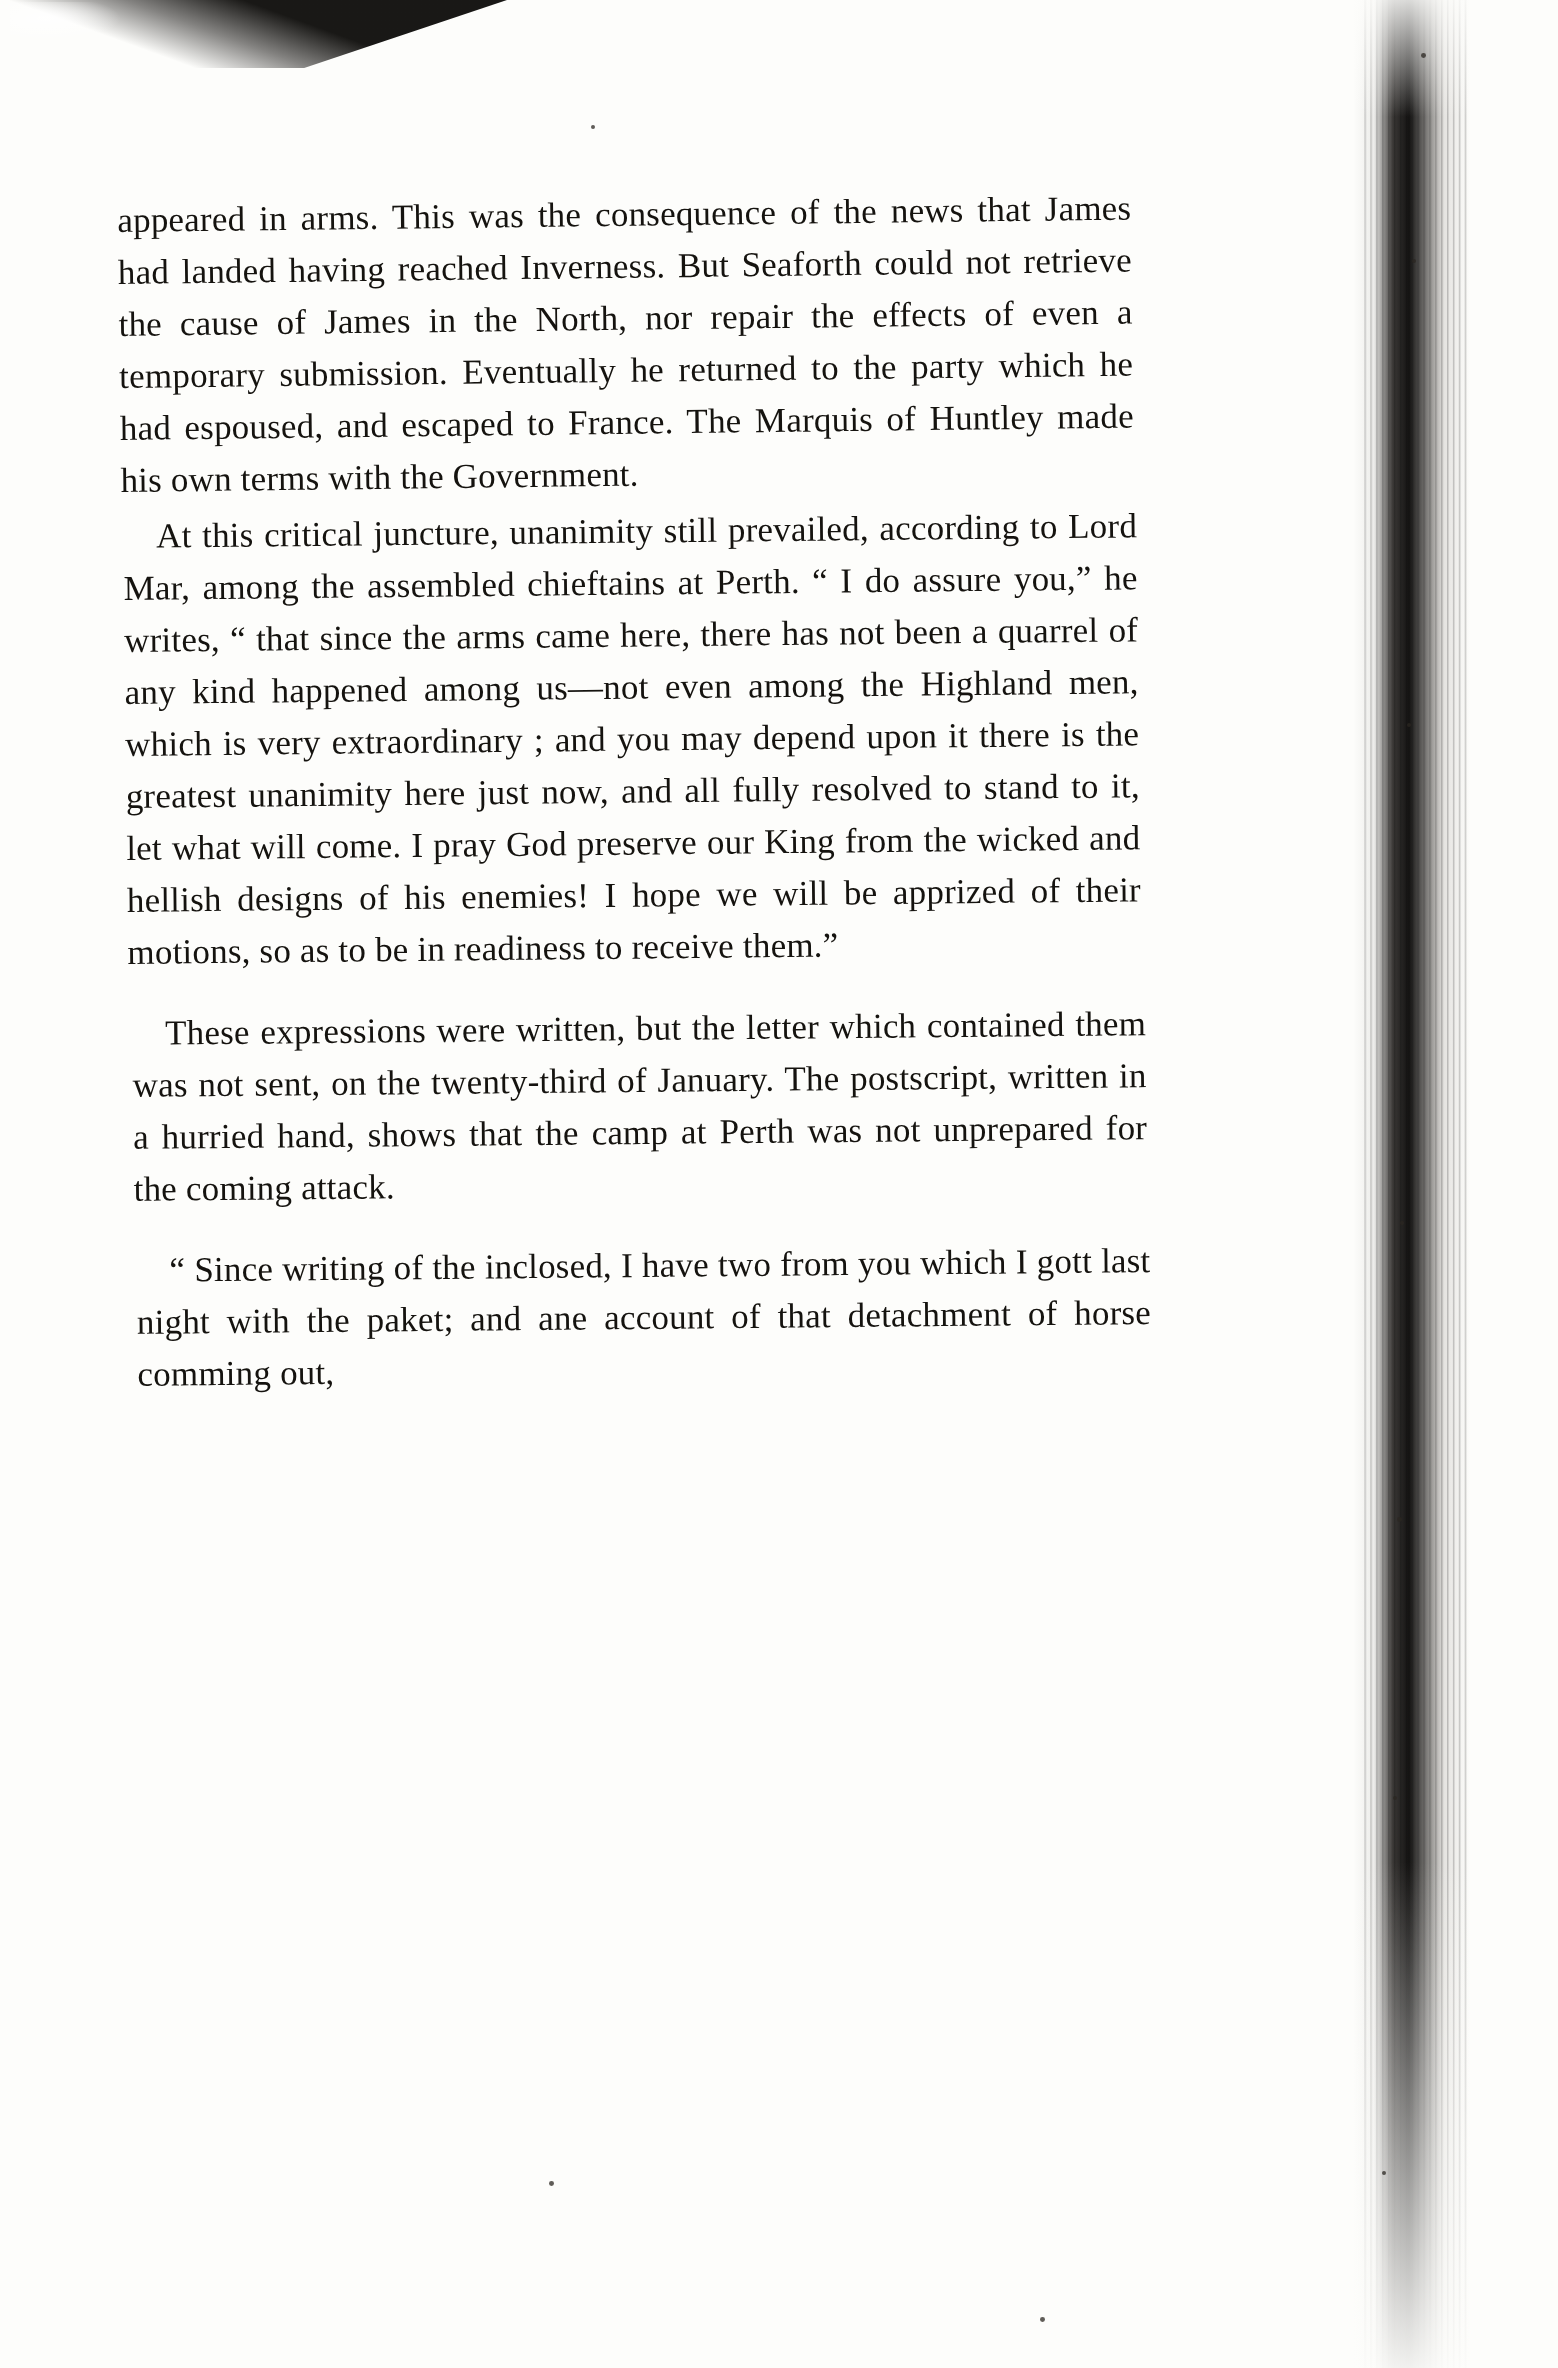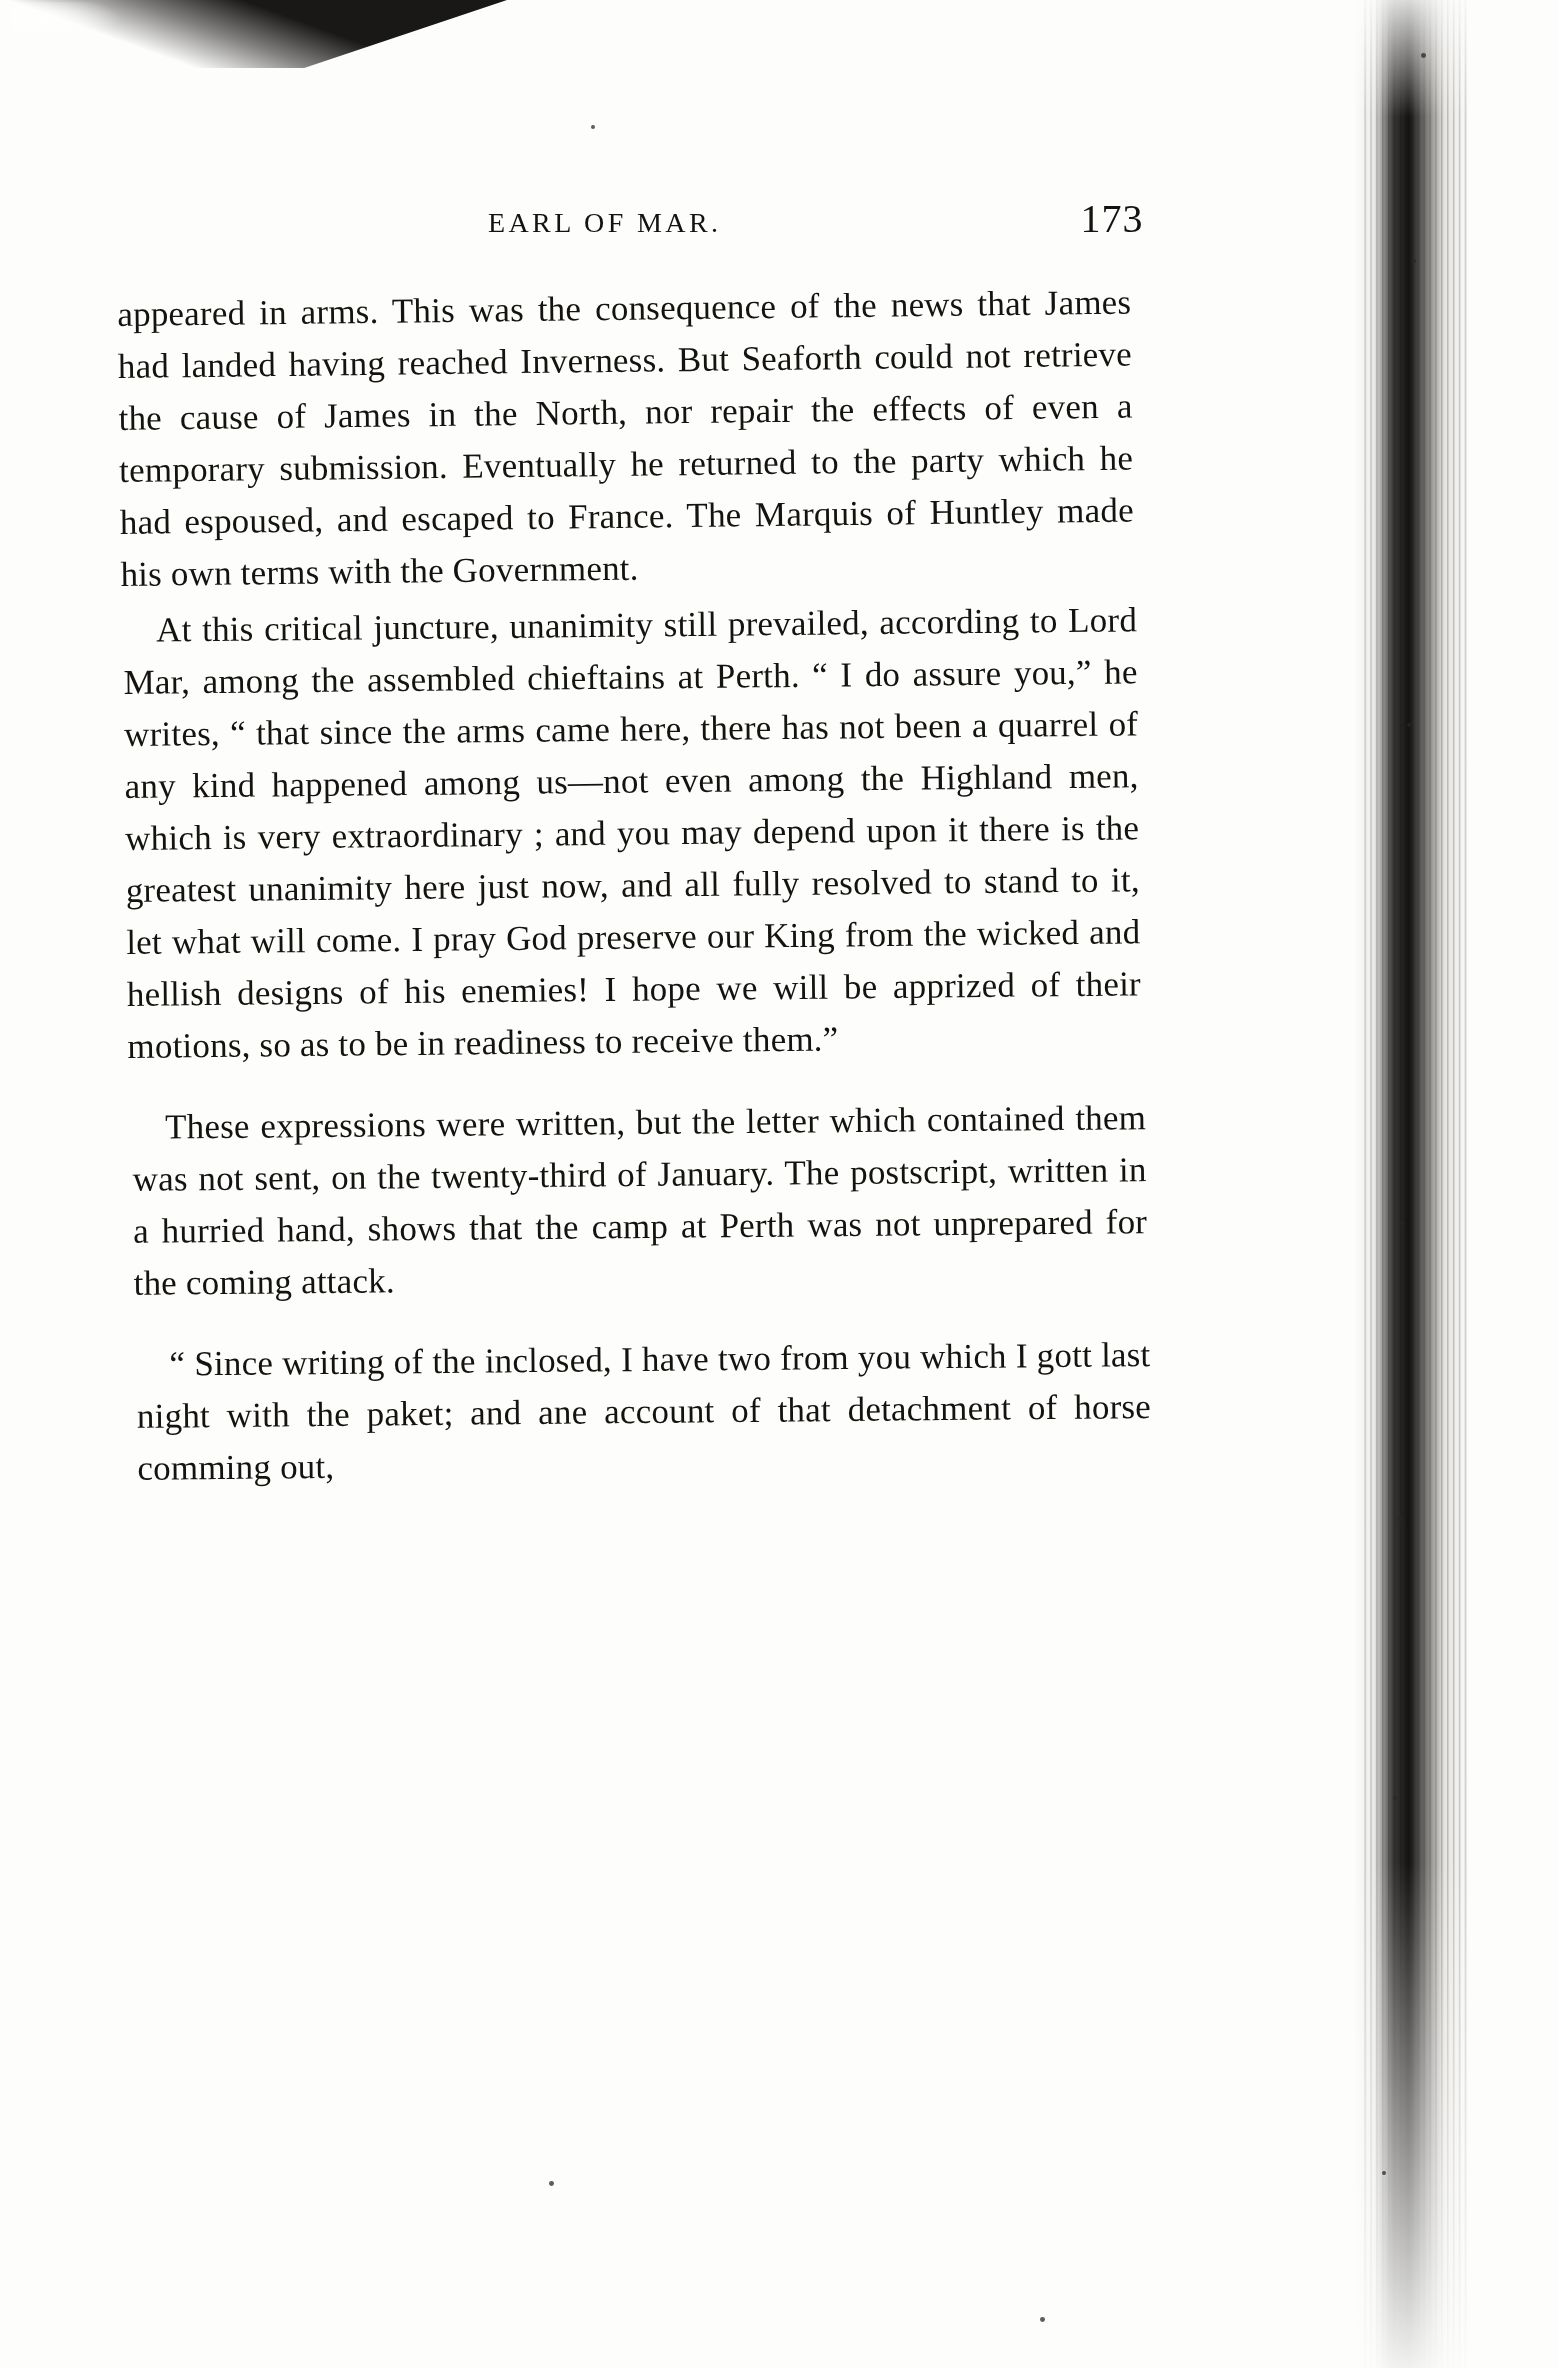--- a/index.html
+++ b/index.html
@@ -158,24 +158,20 @@
   <div class="speck" style="left:1400px;top:1221px;width:3.9px;height:3.9px;"></div>
   <div class="speck" style="left:1397px;top:1517px;width:4.9px;height:4.9px;"></div>
   <div class="speck" style="left:1393px;top:1796px;width:3.9px;height:3.9px;"></div>
   <div class="speck" style="left:1382px;top:2171px;width:3.9px;height:3.9px;"></div>
   <div class="speck" style="left:549px;top:2181px;width:4.9px;height:4.9px;"></div>
   <div class="speck" style="left:1040px;top:2317px;width:4.9px;height:4.9px;"></div>
   <div class="speck" style="left:591px;top:125px;width:3.9px;height:3.9px;"></div>
 
   <div class="content">
 
-    <div class="header-row">
-      <span class="running-head">EARL OF MAR.</span>
-      <span class="folio">173</span>
-    </div>
 
     <div class="skewwrap">
       <p class="para-a">appeared in arms.  This was the consequence of the news that James had landed having reached Inverness.  But Seaforth could not retrieve the cause of James in the North, nor repair the effects of even a temporary submission.  Eventually he returned to the party which he had espoused, and escaped to France.  The Marquis of Huntley made his own terms with the Government.</p>
 
       <p class="indent para-b">At this critical juncture, unanimity still prevailed, according to Lord Mar, among the assembled chieftains at Perth.  “ I do assure you,” he writes, “ that since the arms came here, there has not been a quarrel of any kind happened among us—not even among the Highland men, which is very extraordinary ; and you may depend upon it there is the greatest unanimity here just now, and all fully resolved to stand to it, let what will come.  I pray God preserve our King from the wicked and hellish designs of his enemies!  I hope we will be apprized of their motions, so as to be in readiness to receive them.”</p>
 
       <p class="indent gap para-c">These expressions were written, but the letter which contained them was not sent, on the twenty-third of January.  The postscript, written in a hurried hand, shows that the camp at Perth was not unprepared for the coming attack.</p>
 
       <p class="indent gap para-d">“ Since writing of the inclosed, I have two from you which I gott last night with the paket; and ane account of that detachment of horse comming out,</p>
     </div>

